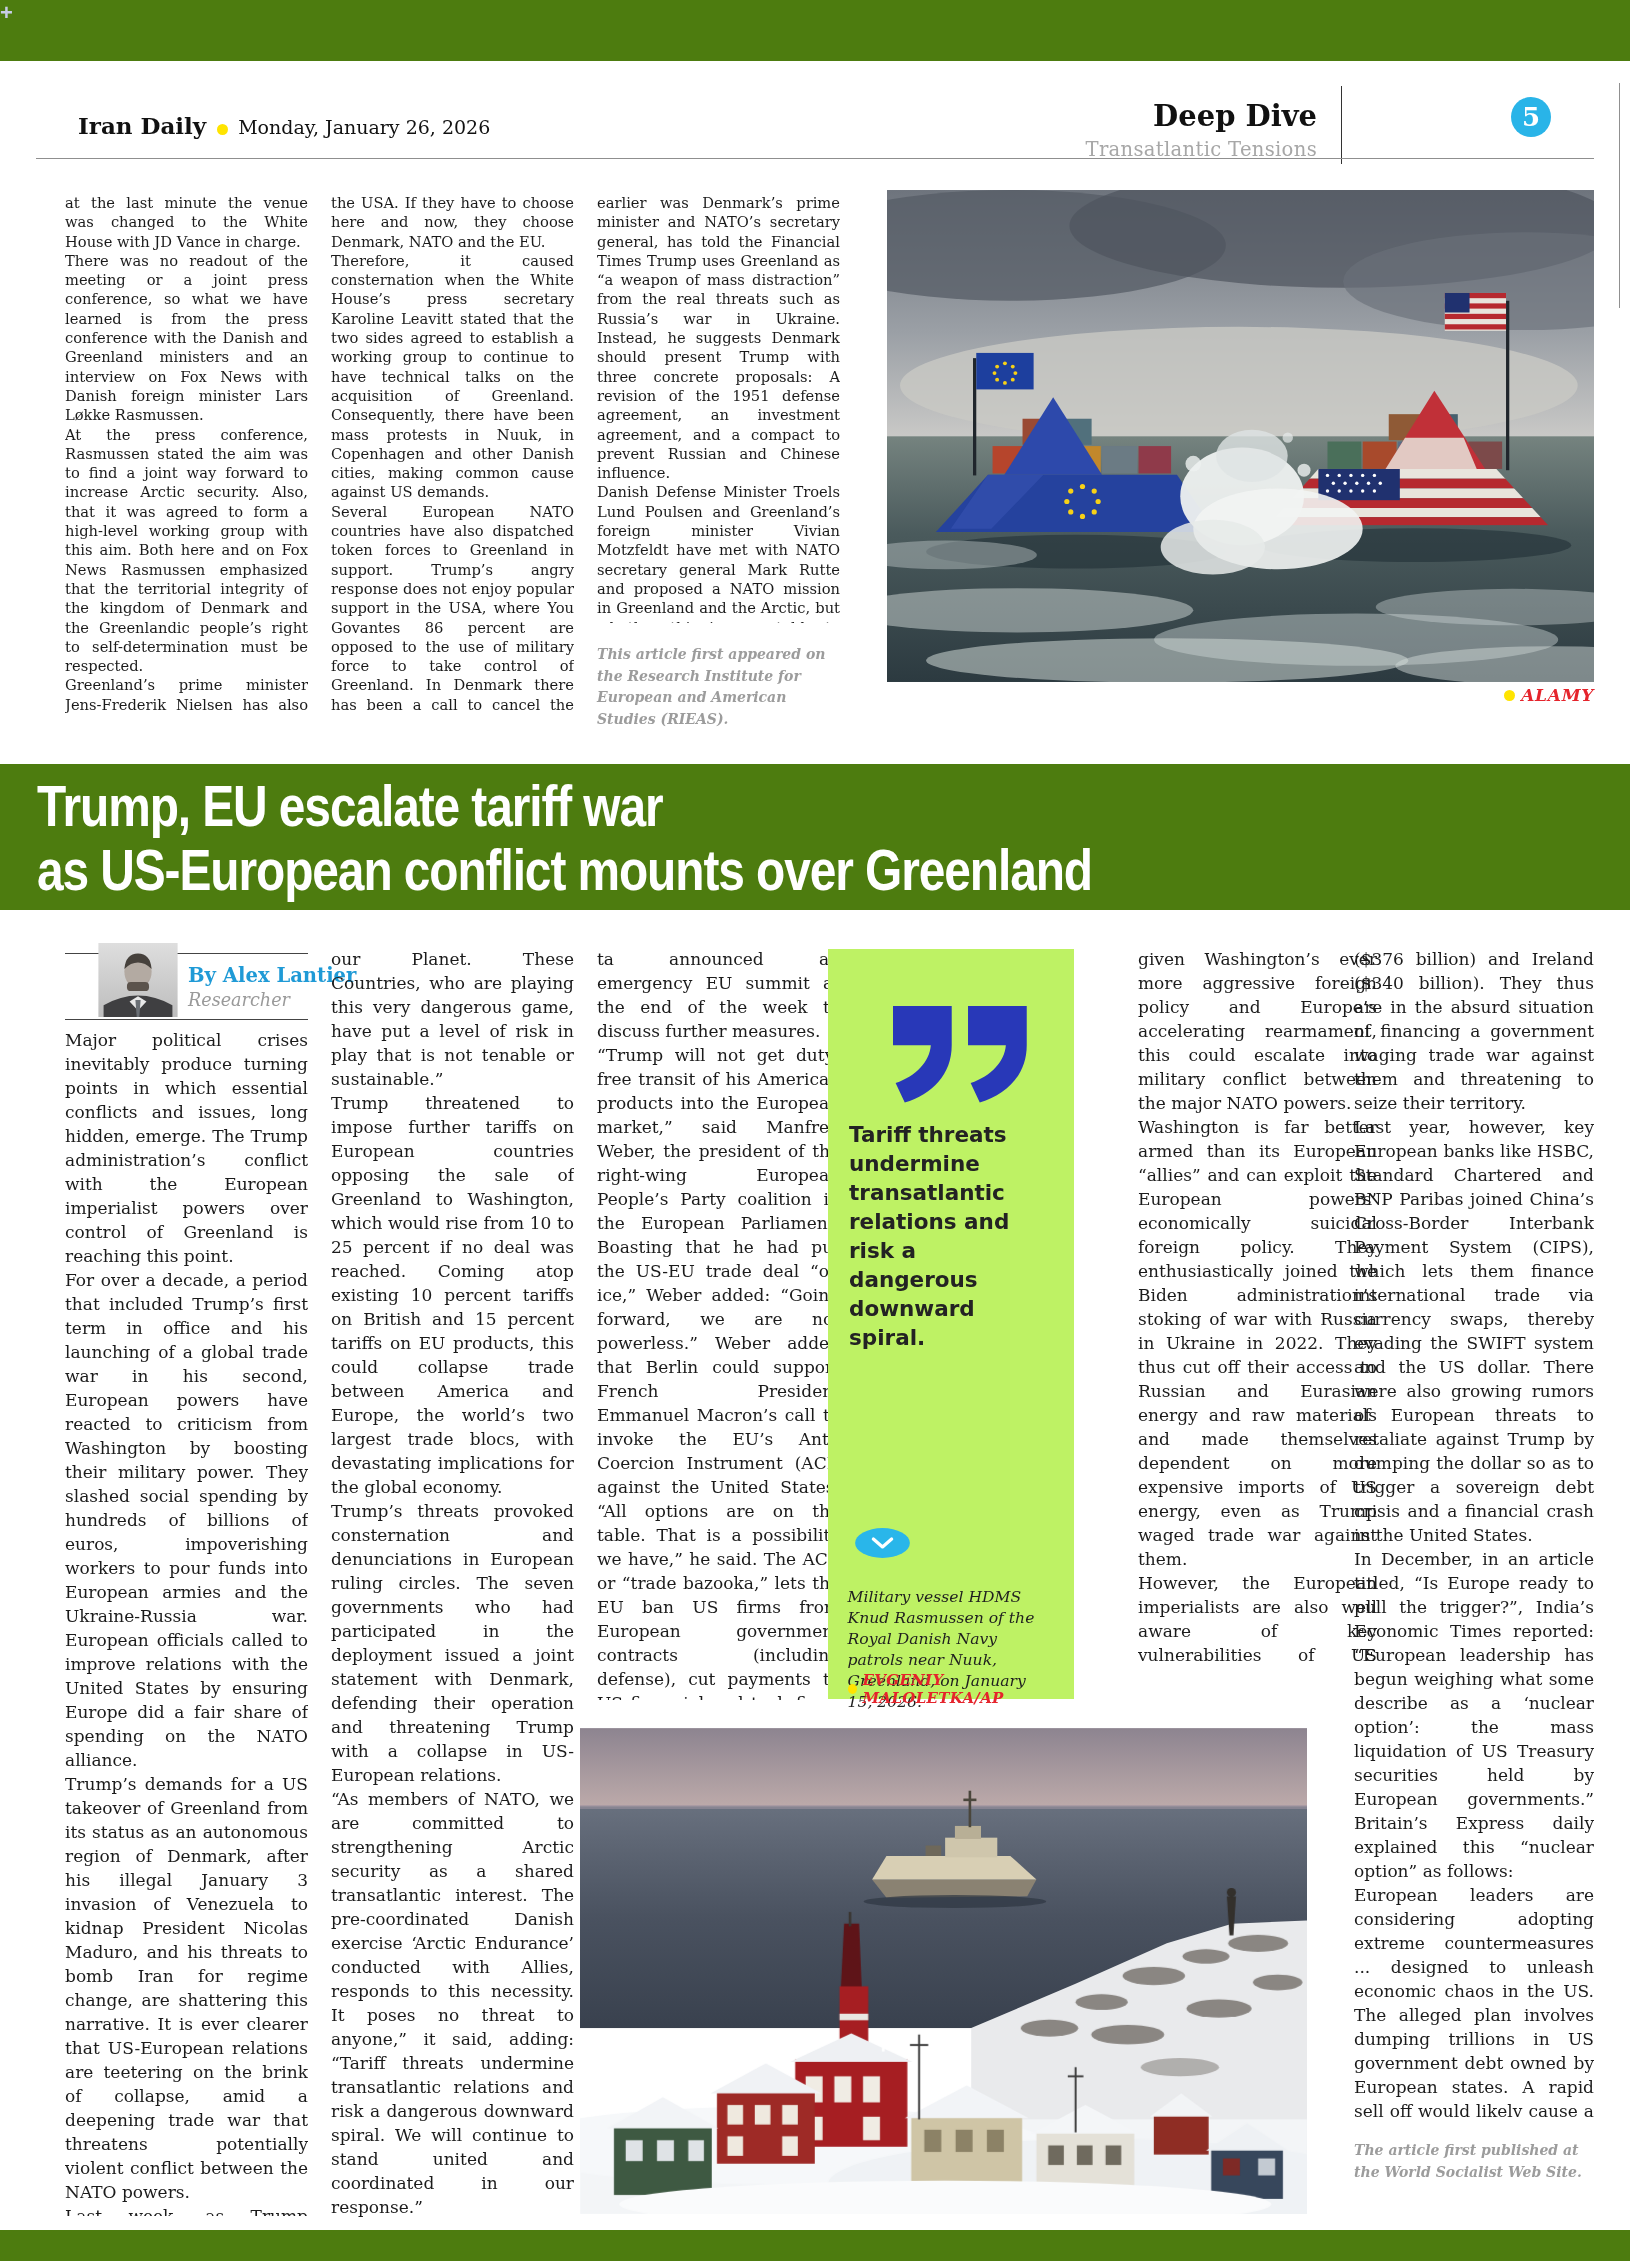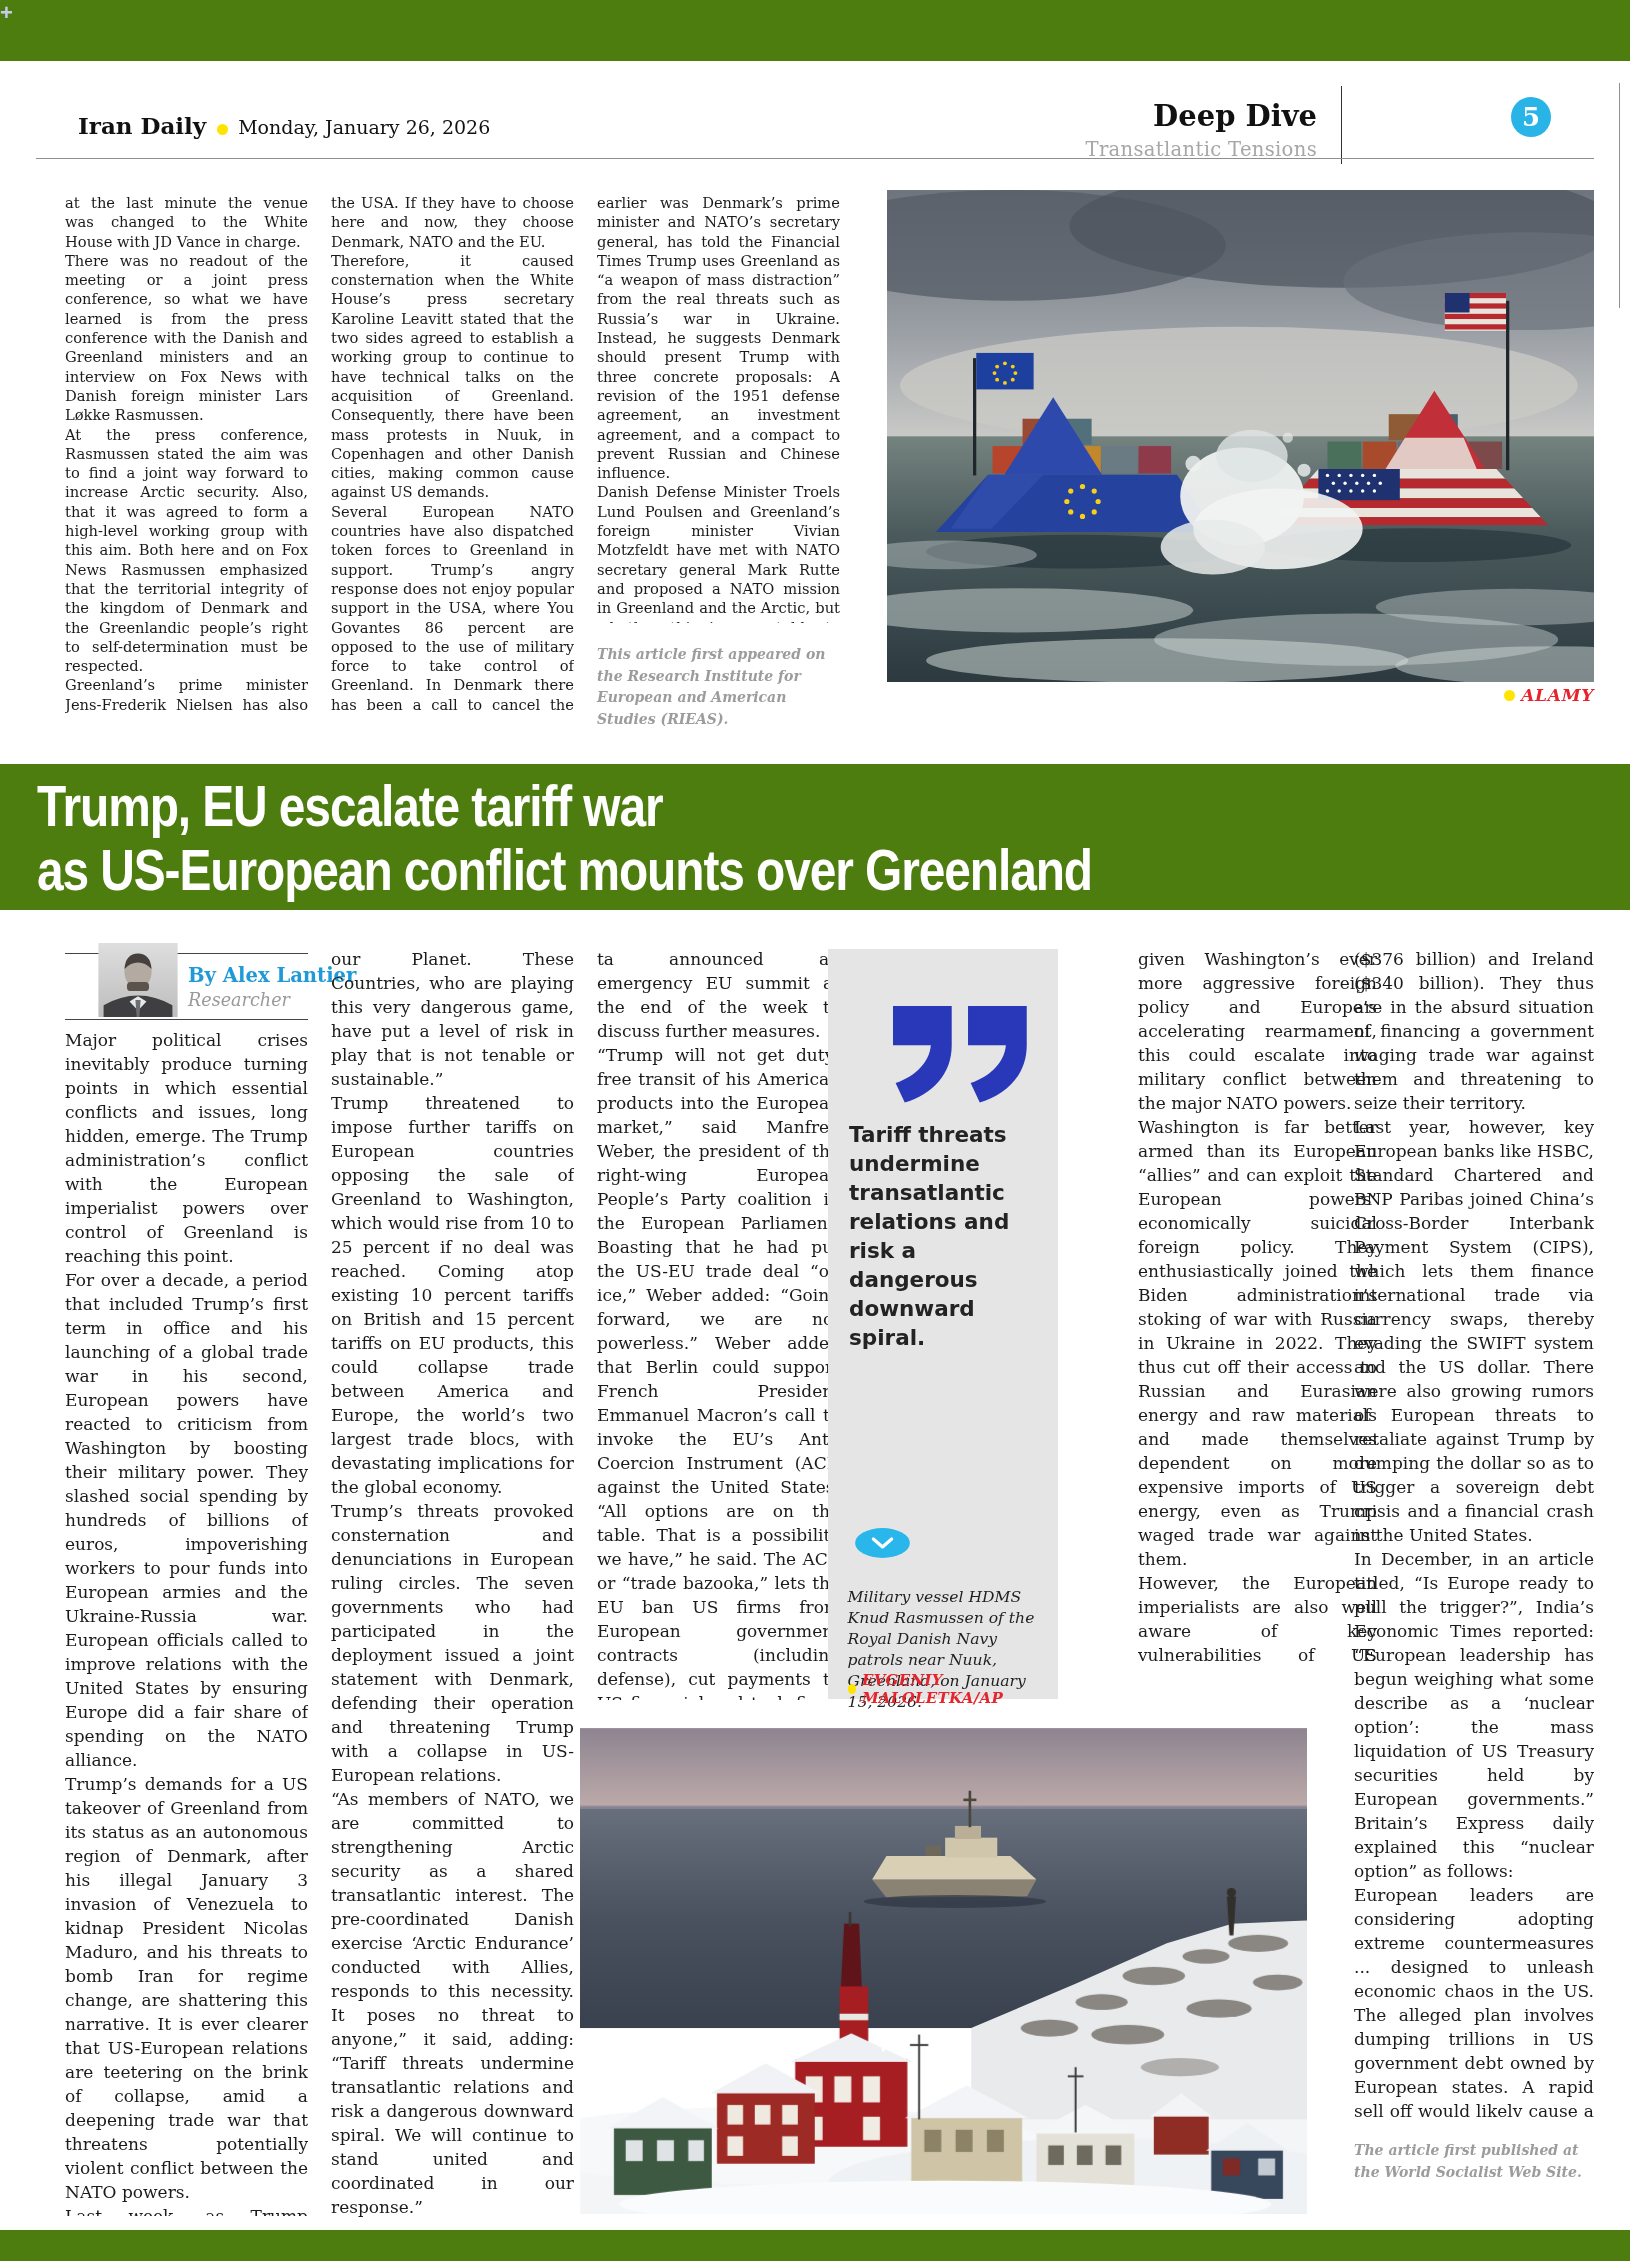--- a/index.html
+++ b/index.html
@@ -27,21 +27,21 @@
   .endnote{font-size:14px;line-height:21.5px;font-style:italic;font-weight:bold;
            color:#9c9c9c;white-space:pre-line;}
   
   .hl{font-family:"Liberation Sans",sans-serif;font-weight:bold;color:#ffffff;
       font-size:57px;letter-spacing:-1.3px;white-space:nowrap;display:inline-block;
       transform:scaleX(.84);transform-origin:left center;}
   
   .byline-name{font-family:"DejaVu Serif",serif;font-weight:bold;font-size:19.6px;color:#1f9ad6;}
   .byline-role{font-style:italic;font-size:17.6px;color:#9a9a9a;}
   
-  .pqbox{background:#e5e5e5;}
+  .pqbox{background:#bef264;padding-left:16px;}
   .pqtext{font-family:"DejaVu Sans",sans-serif;font-weight:600;font-size:21.5px;
           line-height:29px;color:#232323;}
   .caption{font-style:italic;font-size:15.6px;line-height:21px;color:#1f1f1f;}
   .credit{font-style:italic;font-weight:bold;font-size:15px;color:#e5242c;letter-spacing:0.3px;}
   .alamy{font-style:italic;font-weight:bold;font-size:17px;color:#e5242c;letter-spacing:0.7px;}
   .cropmark{color:#c7cce6;font-family:"Liberation Sans",sans-serif;font-size:22px;font-weight:bold;}
 </style>
 </head>
 <body>
 

